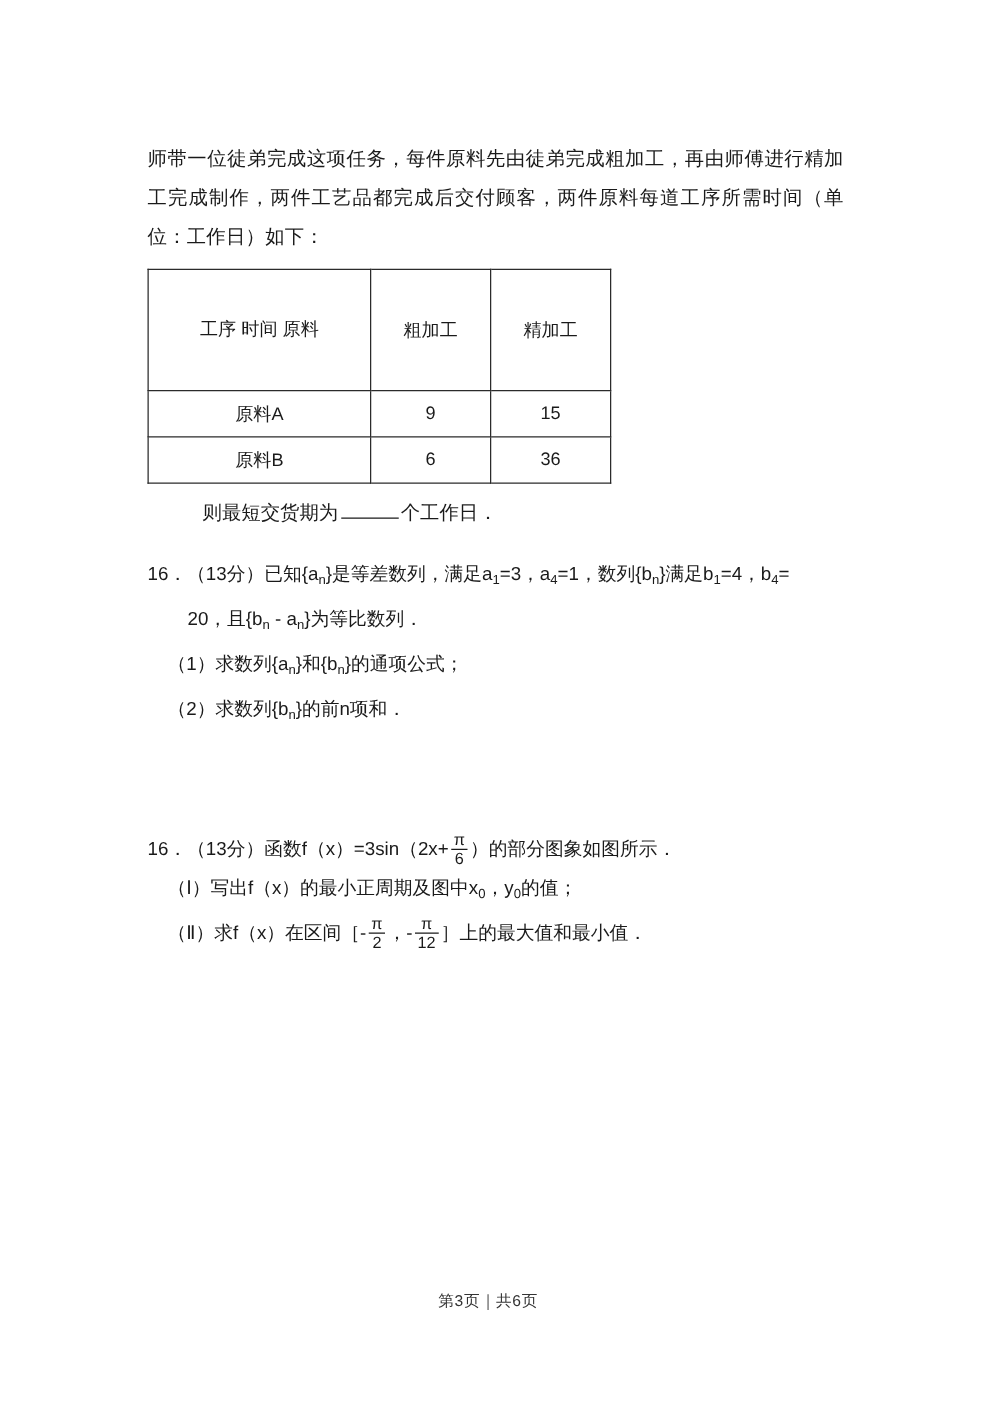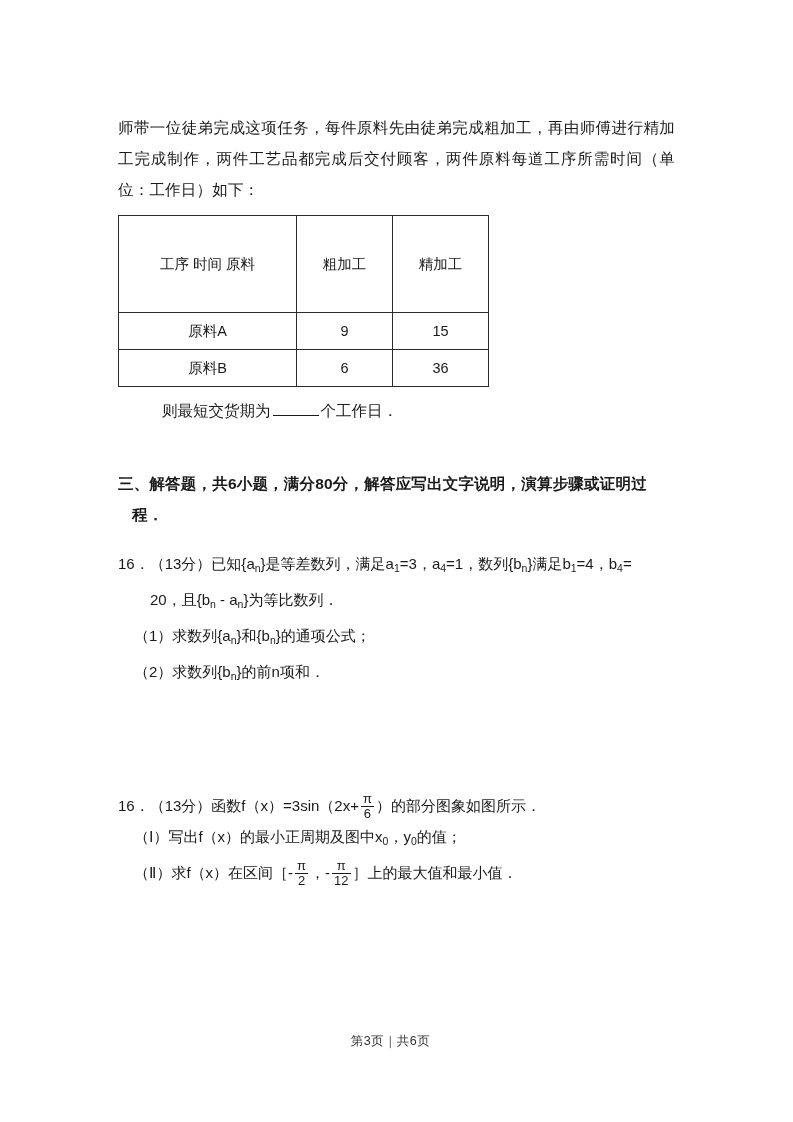--- a/index.html
+++ b/index.html
@@ -127,21 +127,21 @@
   .frac .num {
     display: block;
     padding: 0 2px;
   }
   .frac .den {
     display: block;
     border-top: 1px solid #1a1a1a;
     padding: 0 2px;
   }
   .q16 {
-    margin-top: 98px;
+    margin-top: 76px;
   }
   .footer {
     position: absolute;
     left: 0;
     right: 12px;
     bottom: 72px;
     text-align: center;
     font-size: 12.5px;
     color: #333;
     letter-spacing: 0.5px;
@@ -177,24 +177,20 @@
         <td class="cell">36</td>
       </tr>
     </tbody>
       </table>
   </div>
 
   <div class="after-table">
     <span>则最短交货期为</span><span class="blank-line"></span><span>个工作日．</span>
   </div>
 
-  <div class="section-head">
-    <span>三、解答题，共6小题，满分80分，解答应写出文字说明，演算步骤或证明过</span>
-    <span class="l2">程．</span>
-  </div>
 
   <div class="q">
     <span class="qnum">16．</span><span>（13分）已知{a</span><sub>n</sub><span>}是等差数列，满足a</span><sub>1</sub><span>=3，a</span><sub>4</sub><span>=1，数列{b</span><sub>n</sub><span>}满足b</span><sub>1</sub><span>=4，b</span><sub>4</sub><span>=</span>
     <span class="qline2"><span>20，且{b</span><sub>n</sub><span> - a</span><sub>n</sub><span>}为等比数列．</span></span>
     <span class="sub"><span>（1）求数列{a</span><sub>n</sub><span>}和{b</span><sub>n</sub><span>}的通项公式；</span></span>
     <span class="sub"><span>（2）求数列{b</span><sub>n</sub><span>}的前n项和．</span></span>
   </div>
 
   <div class="q q16">
     <span class="qnum">16．</span><span>（13分）函数f（x）=3sin（2x+</span><span class="frac"><span class="num">π</span><span class="den">6</span></span><span>）的部分图象如图所示．</span>

